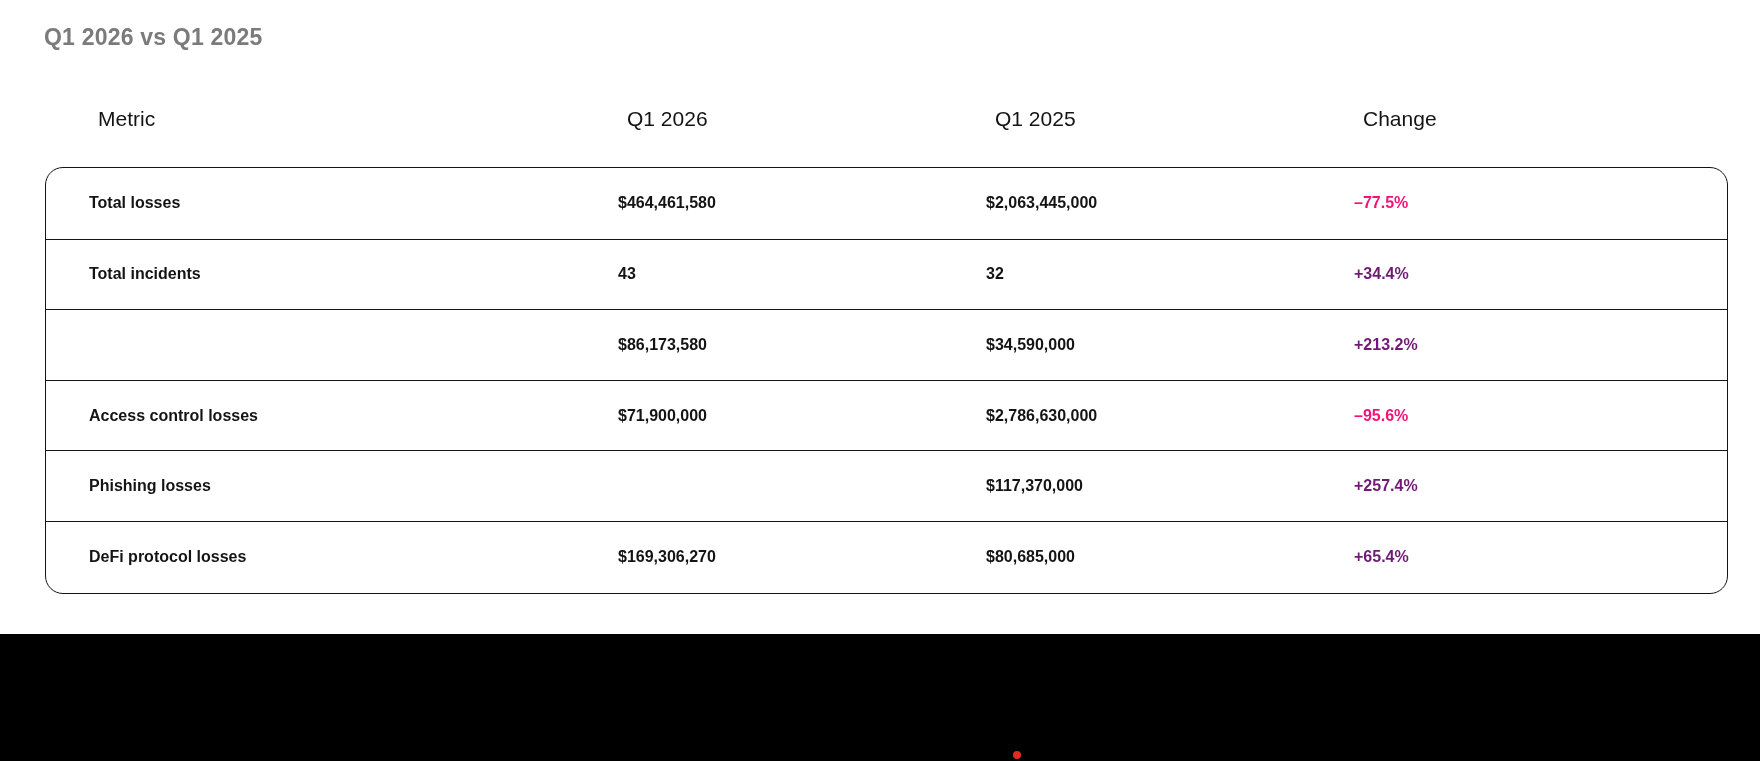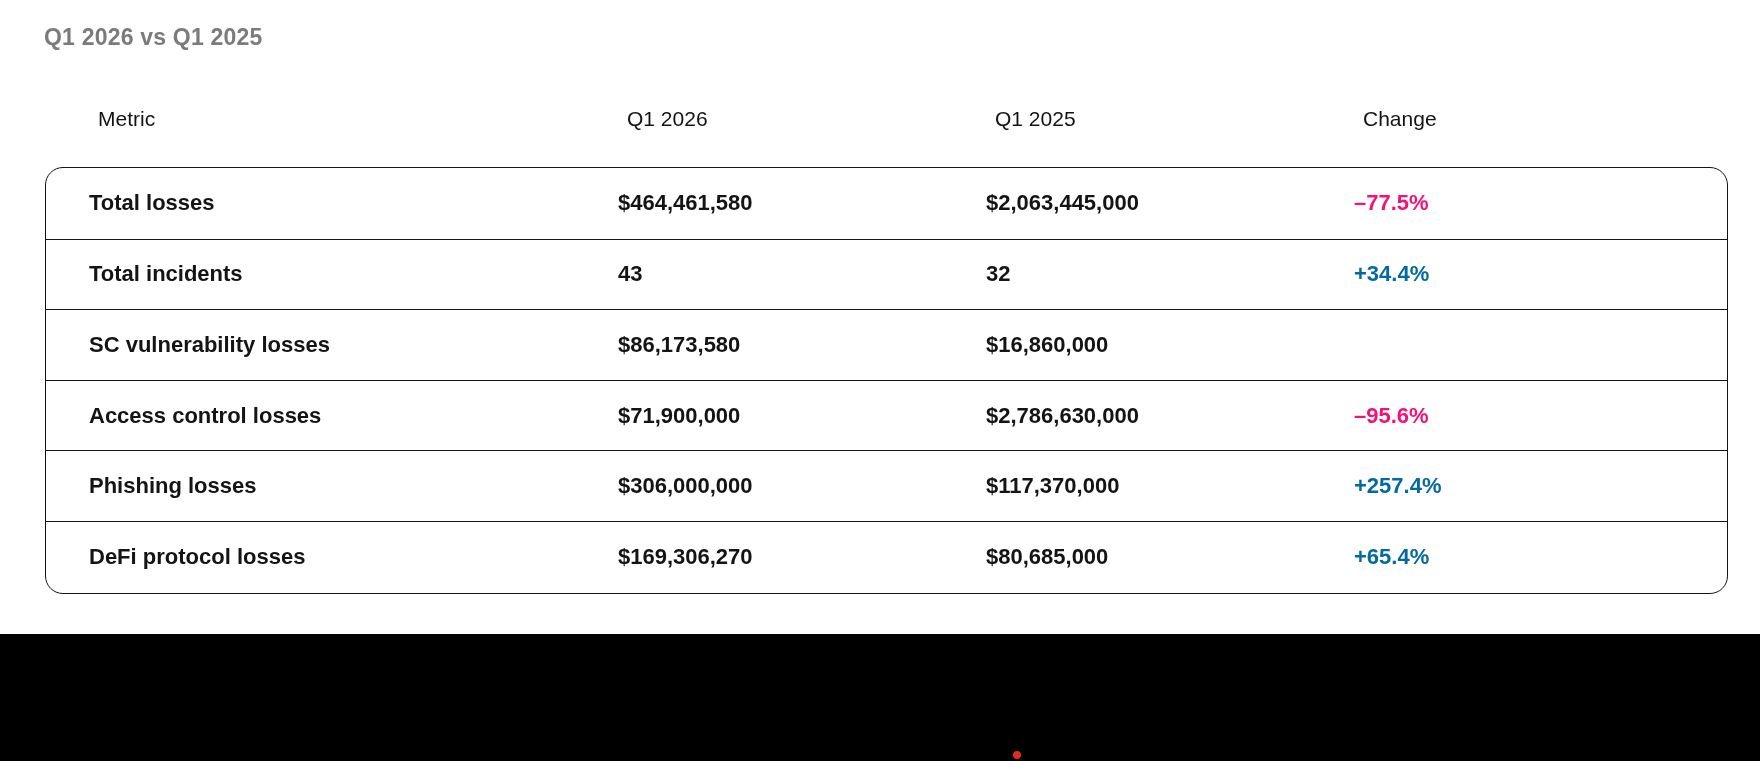--- a/index.html
+++ b/index.html
@@ -50,31 +50,31 @@
   .t-row {
     position: relative;
     height: 70.6px;
     display: block;
   }
   .t-row + .t-row { border-top: 1.5px solid #141414; }
   .t-cell {
     position: absolute;
     top: 0; height: 100%;
     display: flex; align-items: center;
-    font-size: 22px;
+    font-size: 16px;
     font-weight: 600;
     color: #141414;
     white-space: nowrap;
   }
   .c-0 { left: 43px; }
   .c-1 { left: 572px; }
   .c-2 { left: 940px; }
   .c-3 { left: 1308px; }
   .change-value.neg { color: #f41279; }
-  .change-value.pos { color: #0369a1; }
+  .change-value.pos { color: #701a75; }
 
   .footer-bar {
     position: absolute;
     left: 0; top: 634px;
     width: 1760px; height: 127px;
     background: #000000;
   }
   .red-dot {
     position: absolute;
     left: 1013px; top: 117px;
@@ -107,35 +107,34 @@
     </div>
 
     <div class="t-row">
       <div class="t-cell c-0">Total incidents</div>
       <div class="t-cell c-1">43</div>
       <div class="t-cell c-2">32</div>
       <div class="t-cell c-3 change-value pos">+34.4%</div>
     </div>
 
     <div class="t-row">
-      <div class="t-cell c-0">SC vulnerability losses</div>
       <div class="t-cell c-1">$86,173,580</div>
-      <div class="t-cell c-2">$16,860,000</div>
+      <div class="t-cell c-2">$34,590,000</div>
+      <div class="t-cell c-3 change-value pos">+213.2%</div>
     </div>
 
     <div class="t-row">
       <div class="t-cell c-0">Access control losses</div>
       <div class="t-cell c-1">$71,900,000</div>
       <div class="t-cell c-2">$2,786,630,000</div>
       <div class="t-cell c-3 change-value neg">–95.6%</div>
     </div>
 
     <div class="t-row">
       <div class="t-cell c-0">Phishing losses</div>
-      <div class="t-cell c-1">$306,000,000</div>
       <div class="t-cell c-2">$117,370,000</div>
       <div class="t-cell c-3 change-value pos">+257.4%</div>
     </div>
 
     <div class="t-row">
       <div class="t-cell c-0">DeFi protocol losses</div>
       <div class="t-cell c-1">$169,306,270</div>
       <div class="t-cell c-2">$80,685,000</div>
       <div class="t-cell c-3 change-value pos">+65.4%</div>
     </div>

